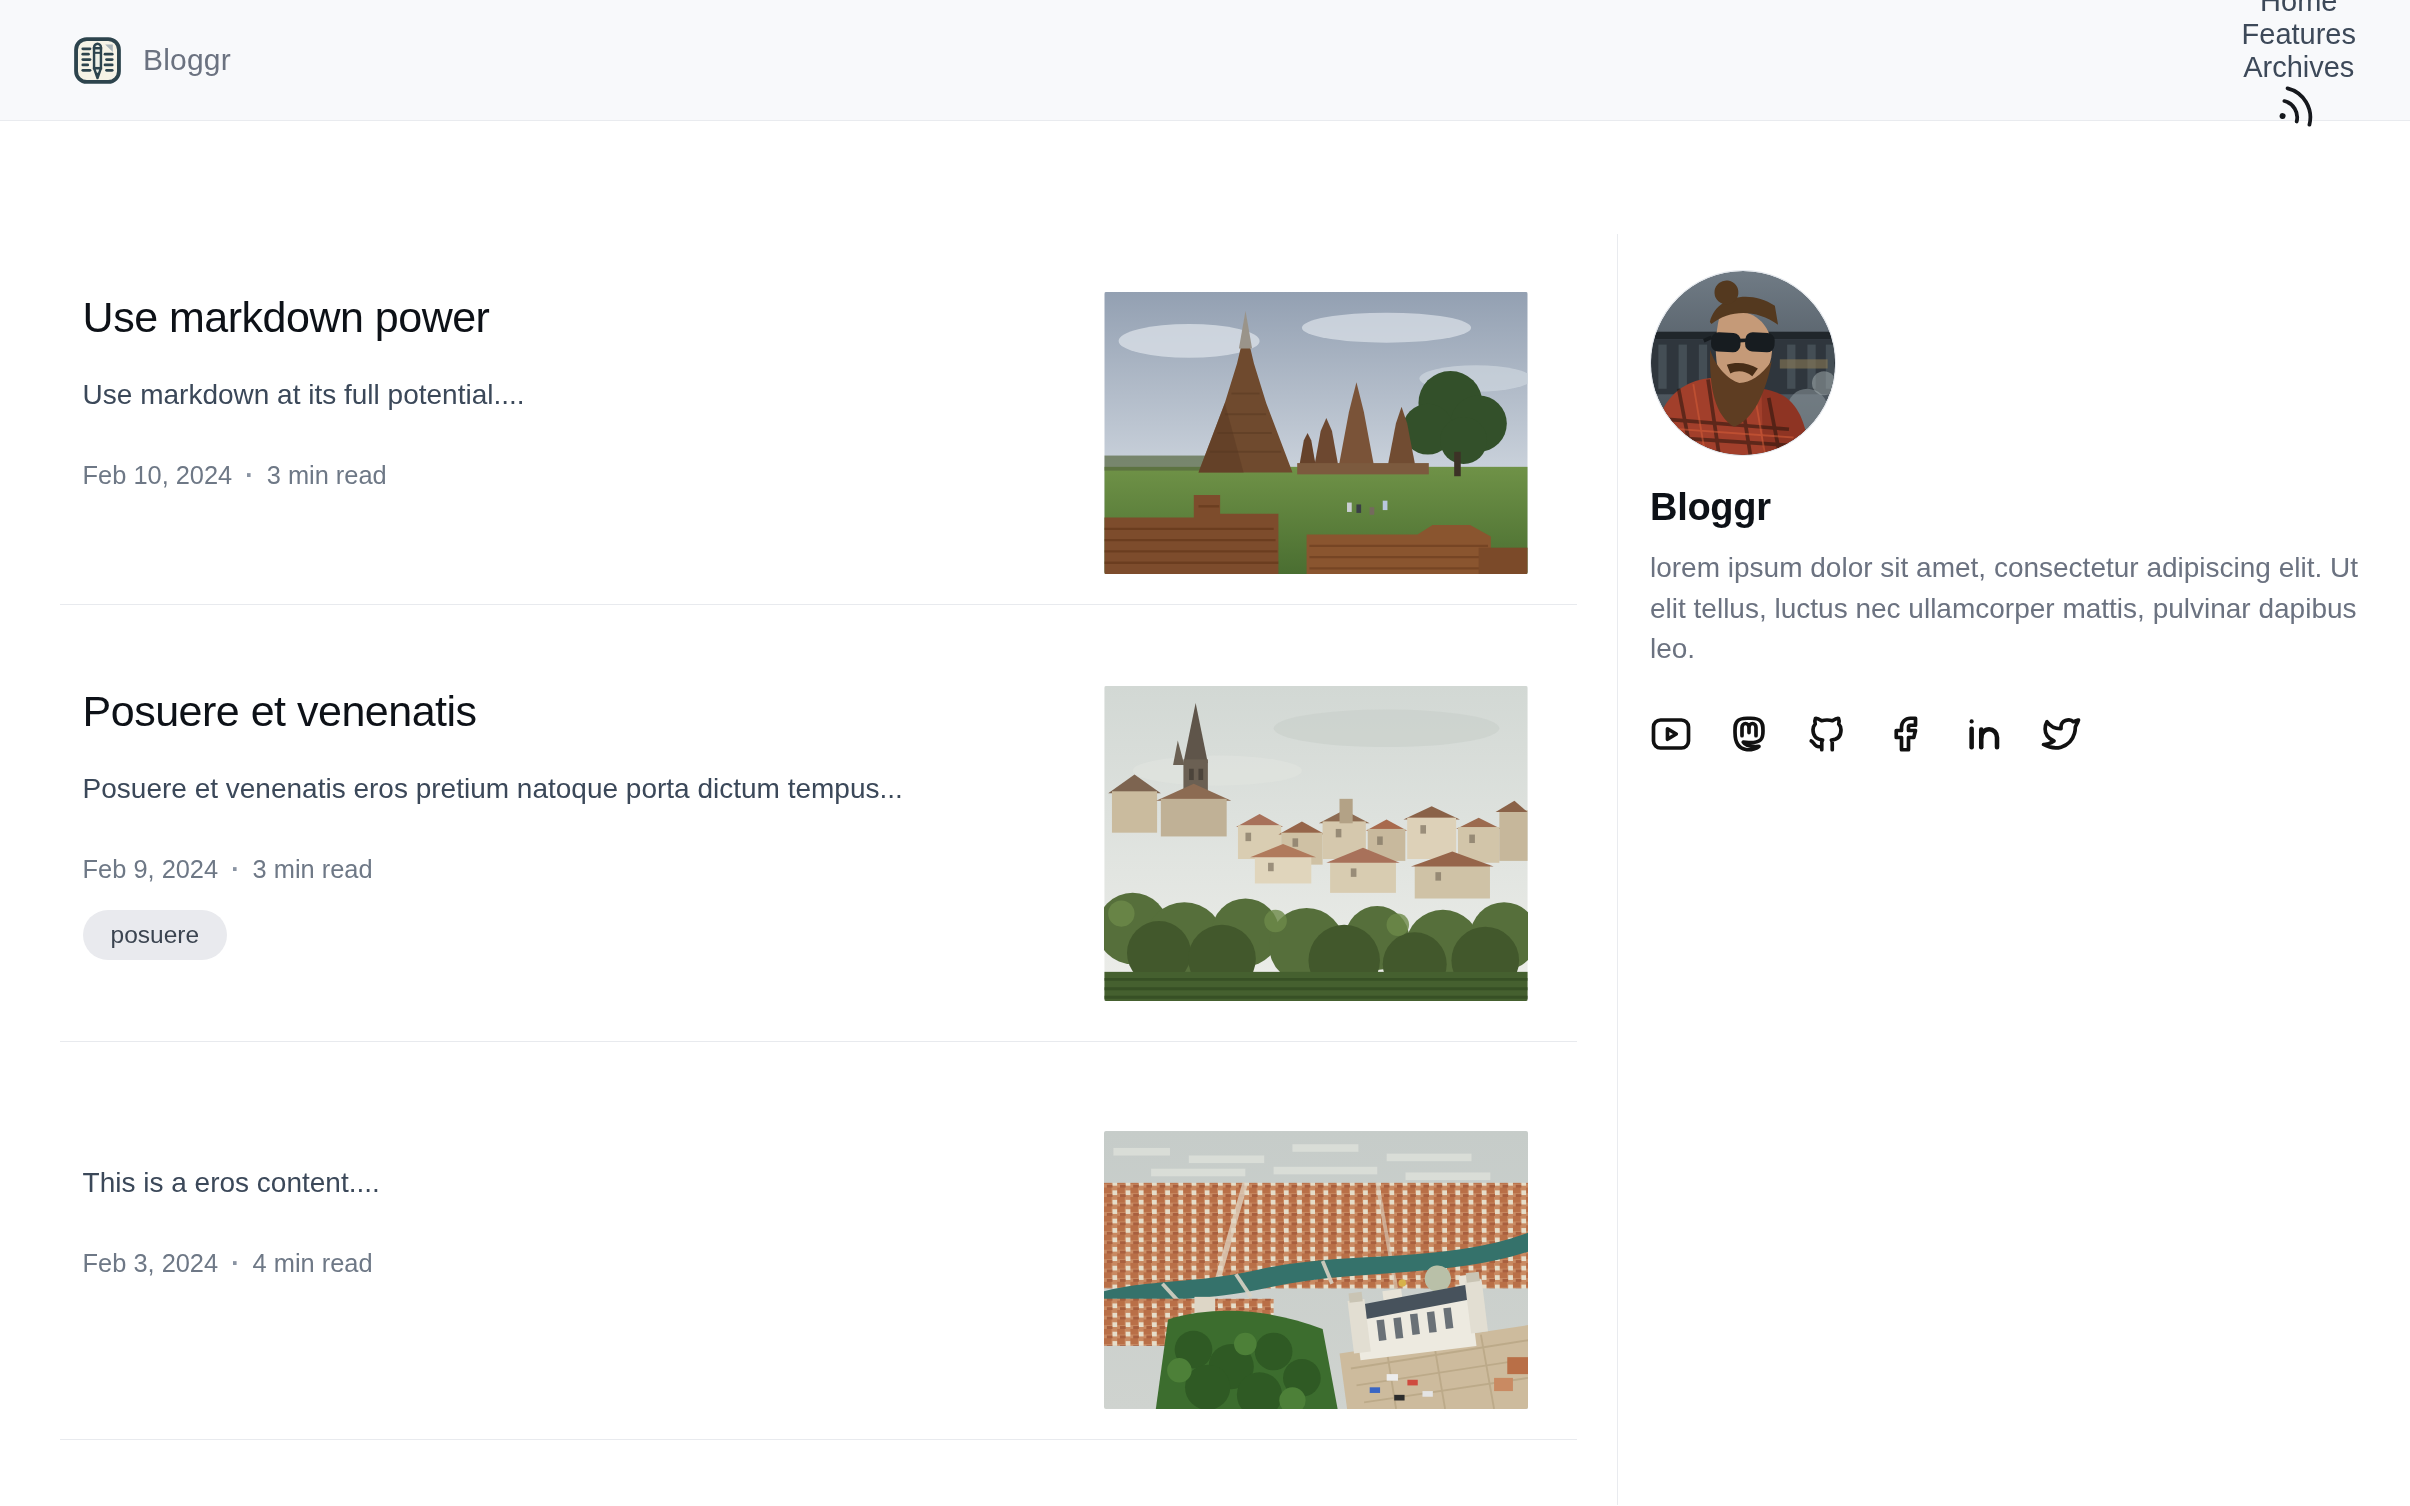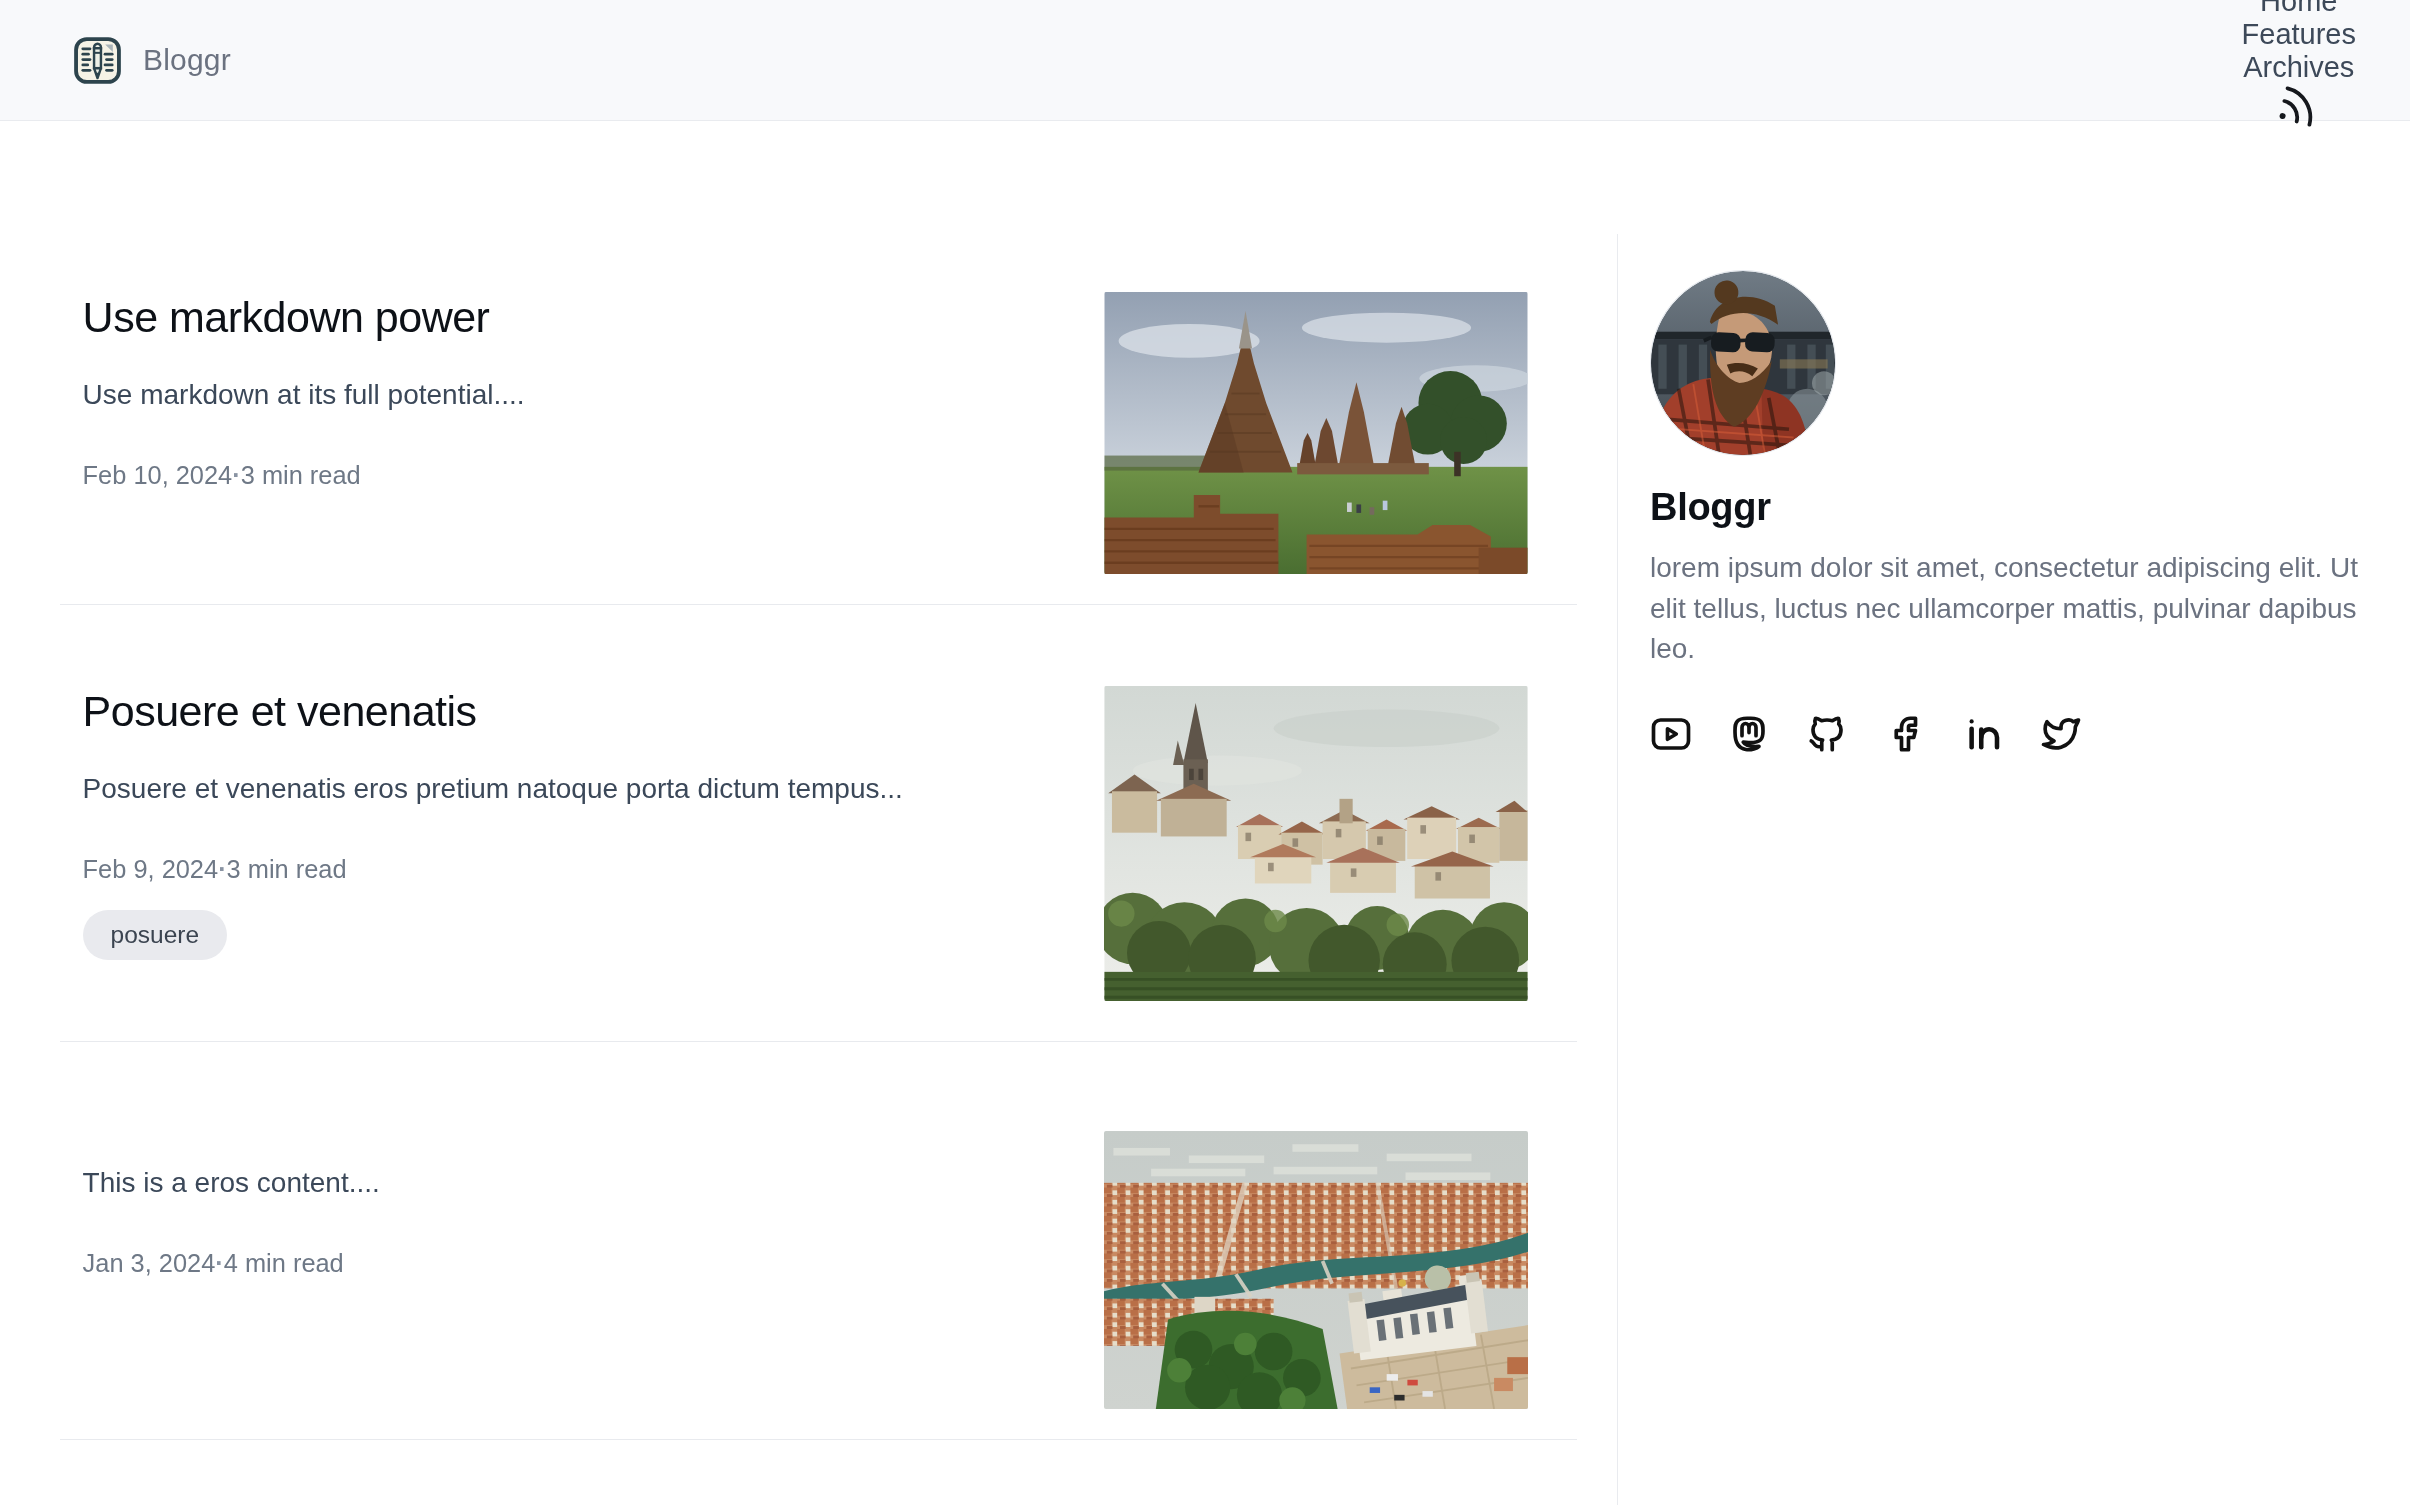--- a/index.html
+++ b/index.html
@@ -26,21 +26,21 @@
   
   .layout{display:flex;margin:113px 0 0 60px;min-height:1271px;align-items:stretch;}
   .posts{width:1517px;margin-right:40px;flex:none;}
   .post-row{display:flex;border-bottom:1.9px solid #e8eaee;box-sizing:border-box;}
   .post-row.r1{padding:58px 49px 30px 22.6px;}
   .post-row.r2{padding:81px 49px 40px 22.6px;}
   .post-row.r3{padding:89px 49px 30px 22.6px;}
   .post-text{flex:1;min-width:0;padding-right:38px;}
   .post-title{margin:0;font-size:43px;line-height:1.18;font-weight:400;color:#0d1117;letter-spacing:-0.5px;}
   .post-excerpt{margin:32px 0 0 0;font-size:28px;line-height:1.4;color:#3b4859;}
-  .post-meta{margin-top:47px;font-size:25.4px;color:#6e7886;display:flex;align-items:center;}
+  .post-meta{margin-top:47px;font-size:25.4px;color:#6e7886;display:flex;align-items:center;gap:13px;}
   .post-meta .dot{font-weight:700;color:#8a94a3;}
   .post-tags{margin-top:26px;}
   .tag{display:inline-block;background:#e9eaee;color:#3b4450;font-size:24.5px;
        padding:13px 28px;border-radius:941px;line-height:1;}
   .thumb{flex:none;width:424px;}
   .thumb svg{display:block;width:424px;border-radius:1.9px;}
 
   
   .aside{flex:1;border-left:1.9px solid #e9ebef;padding:36px 52px 0 32px;box-sizing:border-box;}
   .avatar{width:186px;height:186px;border-radius:50%;overflow:hidden;border:1.9px solid #e2e6ec;
@@ -268,21 +268,21 @@
               <path d="M0 331h450"></path>
           </g>
         </svg>
       </a>
     </article>
 
     <article class="post-row r3">
       <div class="post-text">
         <p class="post-excerpt">This is a eros content....</p>
         <div class="post-meta">
-          <span>Jan 3, 2024</span>
+          <span>Feb 3, 2024</span>
           <span class="dot">·</span>
           <span>4 min read</span>
         </div>
       </div>
       <a class="thumb">
         <svg viewBox="0 0 450 295" height="278">
           <defs>
             <linearGradient id="haze3" x1="0" y1="0" x2="0" y2="1">
               <stop offset="0" stop-color="#c6ccc9"></stop>
                 <stop offset="1" stop-color="#cfd3cf"></stop>

